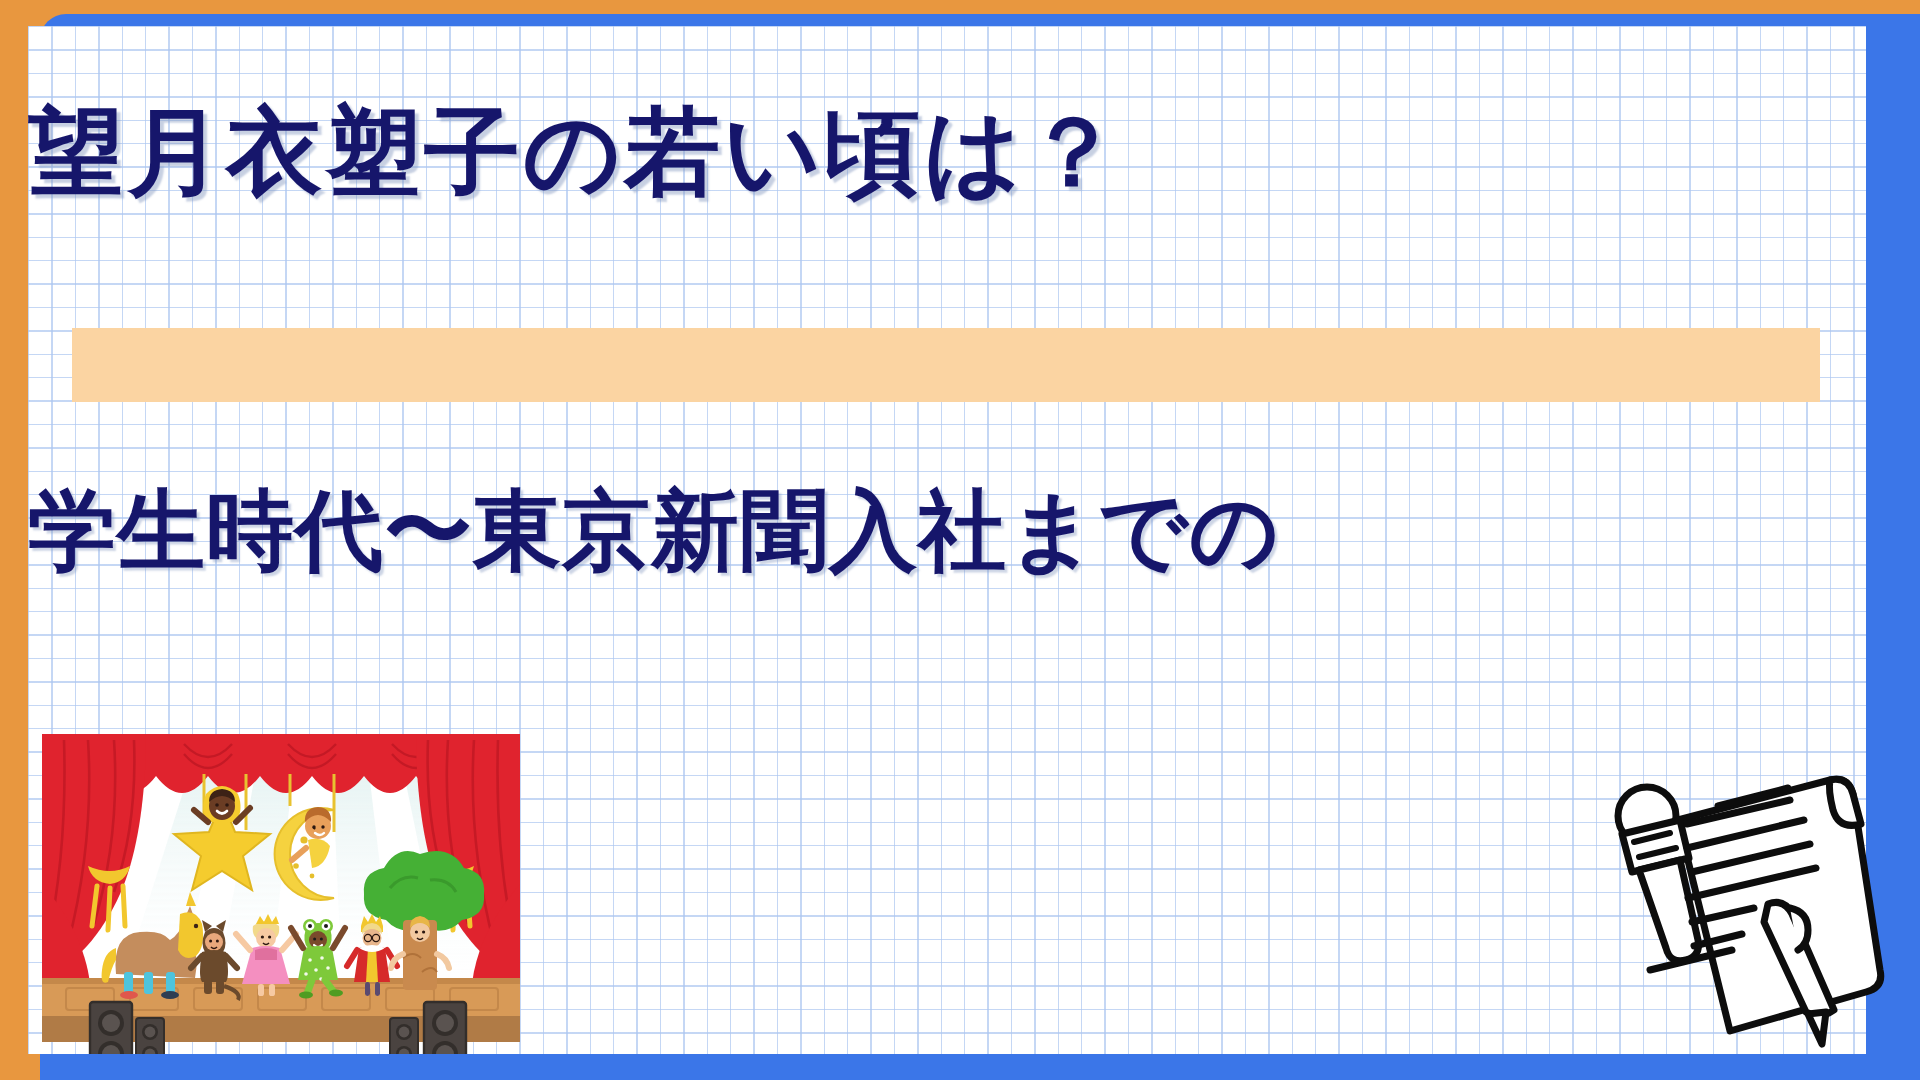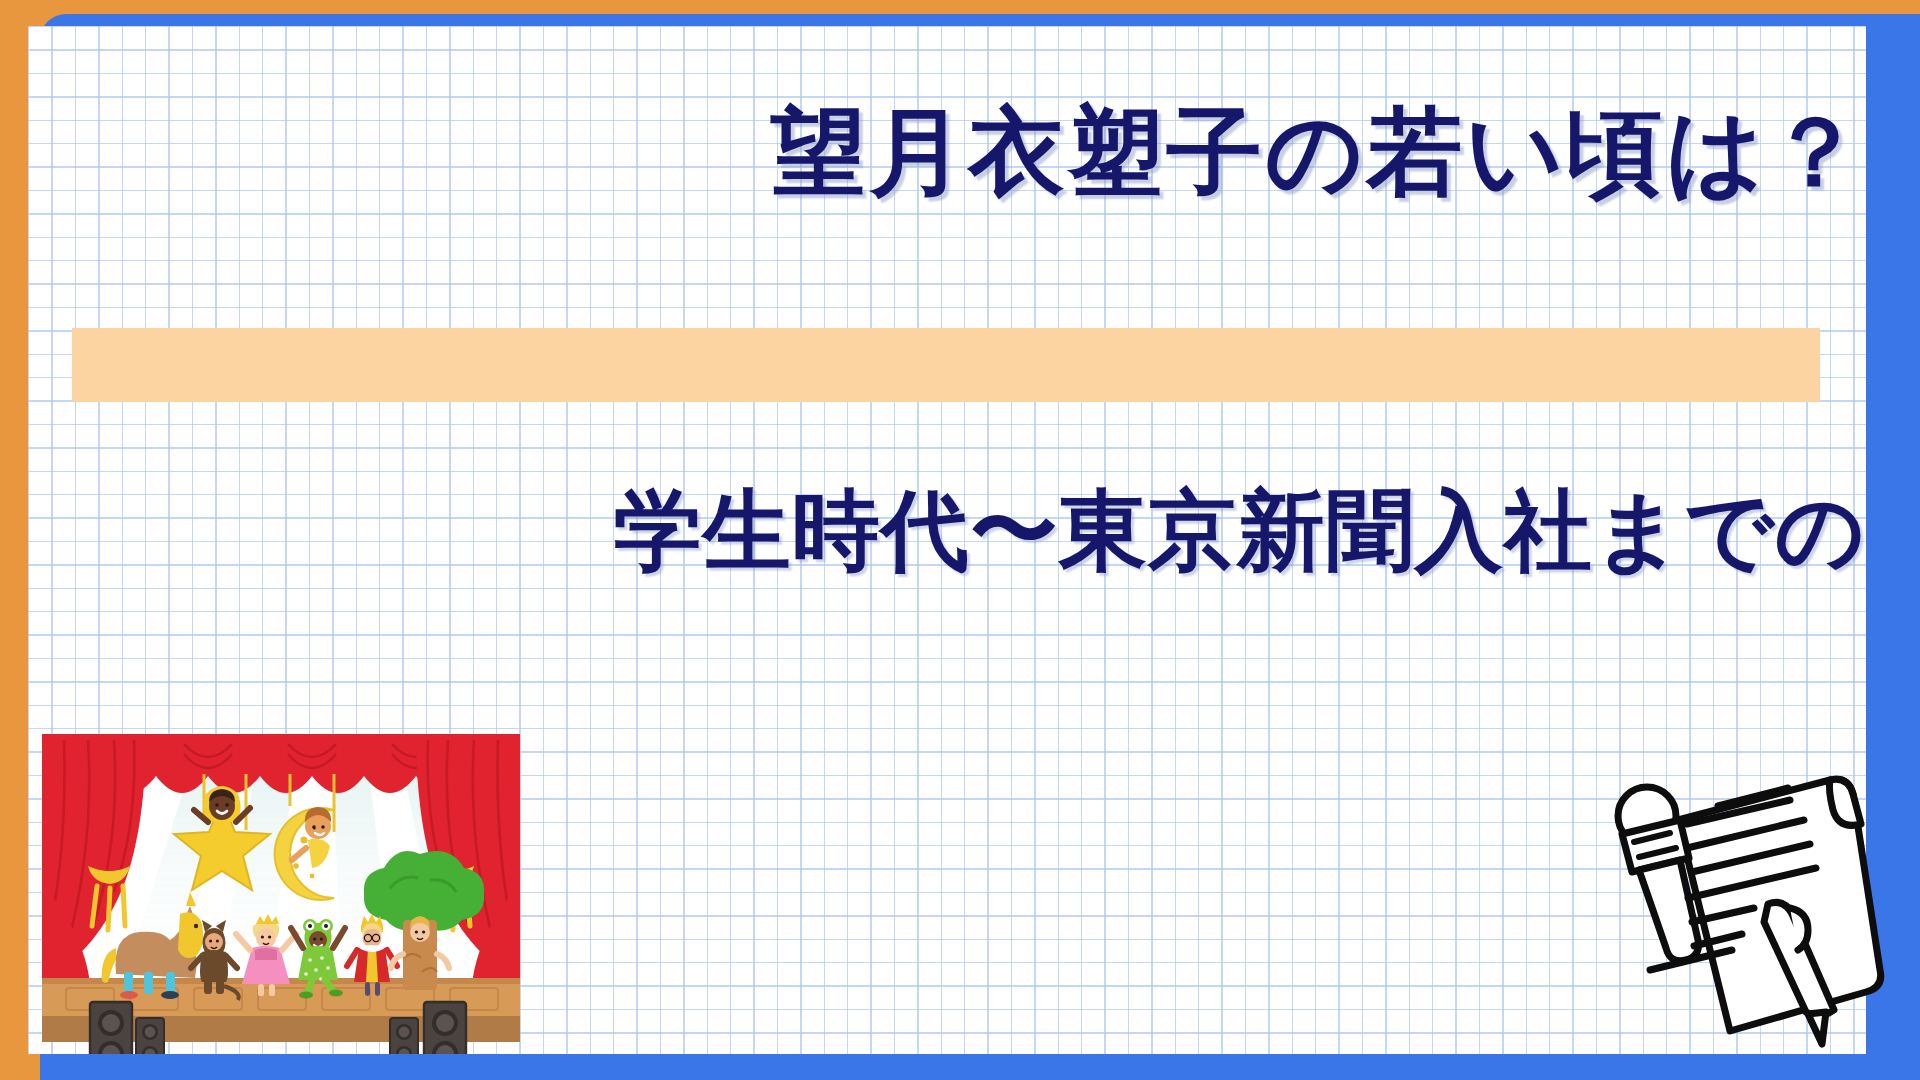--- a/index.html
+++ b/index.html
@@ -38,21 +38,21 @@
         rgba(255,255,255,0) 1.4px, rgba(255,255,255,0) 23.4px),
       #ffffff;
     overflow: hidden;
   }
 
   
   #title {
     position: absolute;
     left: 0; top: 72px;
     width: 1838px;
-    text-align: right;
+    text-align: left;
     font-size: 96px;
     font-weight: 700;
     letter-spacing: 3px;
     color: #16166b;
     text-shadow: 4px 4px 2px rgba(130,150,190,0.45);
     white-space: nowrap;
     line-height: 1.12;
   }
 
   
@@ -61,21 +61,21 @@
     left: 44px; top: 302px;
     width: 1748px; height: 74px;
     background: #fbd4a2;
   }
 
   
   #body-text {
     position: absolute;
     left: 0; top: 438px;
     width: 1838px;
-    text-align: right;
+    text-align: left;
     color: #16166b;
     font-size: 88px;
     font-weight: 700;
     line-height: 1.52;
     letter-spacing: 1px;
     text-shadow: 3px 3px 2px rgba(130,150,190,0.40);
     white-space: nowrap;
   }
   #body-text .bline { display: block; }
 

